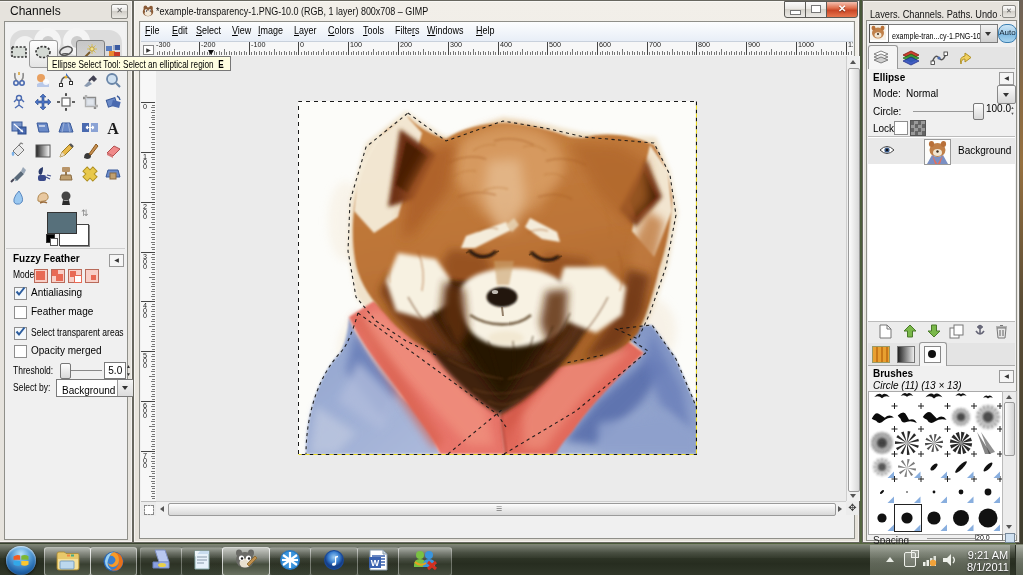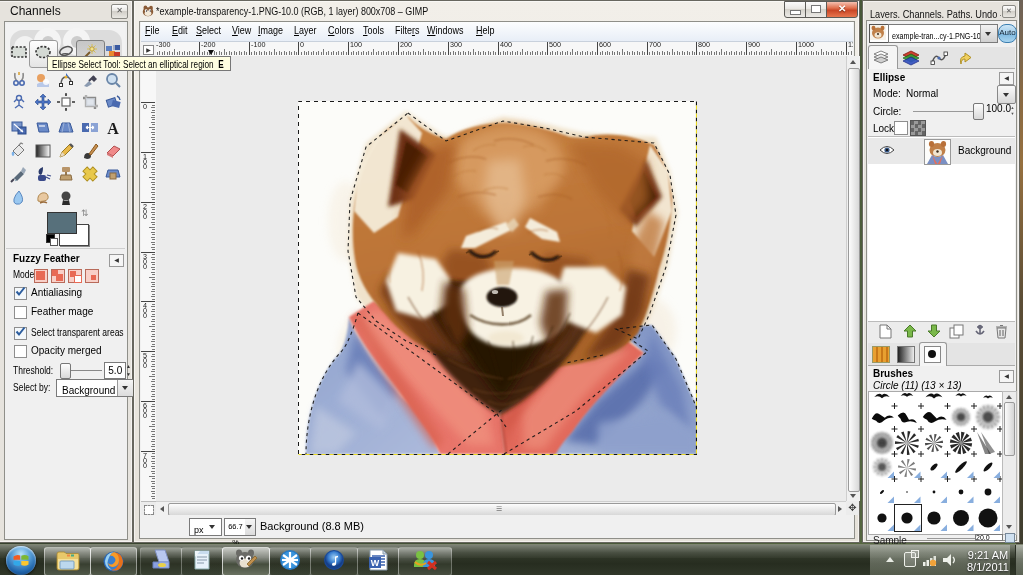--- a/index.html
+++ b/index.html
@@ -915,28 +915,20 @@
     <div class="abs" style="left:1px;top:479px;width:15px;height:14px;background:#ececec;border-top:1px solid #bbb;">
       <div class="abs" style="left:3px;top:3px;width:8px;height:8px;border:1px dashed #888;background:#fff;"></div>
     </div>
     <div class="abs" style="left:16px;top:479px;width:690px;height:14px;background:#f0f0f0;border-top:1px solid #cfcfcf;">
       <div class="abs" style="left:4px;top:4px;width:0;height:0;border-top:3.5px solid transparent;border-bottom:3.5px solid transparent;border-right:4px solid #555;"></div>
       <div class="abs" style="left:12px;top:1px;width:666px;height:11px;background:linear-gradient(#fdfdfd,#d8d8d8);border:1px solid #9a9a9a;border-radius:2px;"></div>
       <div class="abs" style="left:340px;top:3px;font-size:7px;color:#777;">☰</div>
       <div class="abs" style="left:682px;top:4px;width:0;height:0;border-top:3.5px solid transparent;border-bottom:3.5px solid transparent;border-left:4px solid #555;"></div>
     </div>
     <div class="abs" style="left:706px;top:479px;width:13px;height:14px;background:#ececec;color:#444;font-size:10px;line-height:14px;text-align:center;">✥</div>
-    <div class="abs" style="left:1px;top:493px;width:712px;height:22px;background:#f0f0f0;">
-      <div class="combo" style="left:48px;top:3px;width:31px;height:16px;"><span style="font-size:9px;margin-left:4px;line-height:16px;display:inline-block;">px</span><div class="darrow" style="left:19px;top:6px;"></div></div>
-      <div class="combo" style="left:83px;top:3px;width:21px;height:16px;font-size:7.5px;text-align:center;line-height:16px;">66.7 %</div>
-      <div class="dropbtn" style="left:104px;top:3px;width:10px;height:16px;border:1px solid #7a7a7a;border-left:none;">
-          <div class="darrow" style="left:1px;top:6px;"></div>
-        </div>
-      <div class="lbl11" style="left:119px;top:5px;">Background (8.8 MB)</div>
-    </div>
   </div>
 </div>
 <div class="win" style="left:862px;top:0;width:156px;height:541px;">
   <div class="abs" style="left:7px;top:3px;width:131px;height:14px;overflow:hidden;"><span style="font-size:11.5px;color:#111;white-space:nowrap;display:inline-block;transform:scaleX(.80);transform-origin:0 0;">Layers, Channels, Paths, Undo - P...</span></div>
   <div class="closebtn" style="left:139px;top:4px;width:12px;height:11px;line-height:10px;font-size:7px;">✕</div>
   <div class="client" style="left:3px;top:19px;width:149px;height:519px;">
     <div class="abs" style="left:2px;top:3px;width:18px;height:17px;background:#fff;border:1px solid #555;">
       <svg width="16" height="15" viewBox="0 0 16 15">
           <rect width="16" height="15" fill="#f6f2ea"></rect>
           <ellipse cx="8" cy="8" rx="6" ry="5.5" fill="#c08048"></ellipse>
@@ -1246,21 +1238,21 @@
       </div>
     <div class="abs" style="left:135px;top:370px;width:13px;height:142px;background:#ececec;border:1px solid #bbb;">
       <div class="abs" style="left:3px;top:3px;">
           <div class="darrow" style="border-top:none;border-bottom:4px solid #555;"></div>
         </div>
       <div class="abs" style="left:1px;top:10px;width:9px;height:52px;background:linear-gradient(90deg,#fbfbfb,#d5d5d5);border:1px solid #999;border-radius:2px;"></div>
       <div class="abs" style="left:3px;top:133px;">
           <div class="darrow" style="border-top:4px solid #555;"></div>
         </div>
     </div>
-    <div class="abs" style="left:6px;top:514px;font-size:10px;color:#222;">Sample</div>
+    <div class="abs" style="left:6px;top:514px;font-size:10px;color:#222;">Spacing</div>
     <div class="abs" style="left:60px;top:517px;width:50px;height:1px;background:#999;"></div>
     <div class="combo" style="left:108px;top:513px;width:26px;height:5px;font-size:7px;line-height:5px;">20.0</div>
     <div class="abs" style="left:138px;top:512px;width:8px;height:8px;background:#cfe0f0;border:1px solid #789;"></div>
   </div>
 </div>
 <div class="abs" style="left:47px;top:56px;width:182px;height:13px;background:#fffee1;border:1px solid #777;z-index:50;">
   <div class="abs" style="left:4px;top:1.5px;font-size:10px;transform:scaleX(.82);transform-origin:0 0;color:#000;white-space:nowrap;">Ellipse Select Tool: Select an elliptical region&nbsp;&nbsp;<b>E</b></div>
 </div>
 <div class="abs" style="left:0;top:544px;width:1023px;height:31px;background:linear-gradient(#575e4e,#333a2b 25%,#272d20 60%,#31382a);border-top:1px solid #7e8471;z-index:60;">
   <div class="abs" style="left:0;top:0;width:1023px;height:13px;background:linear-gradient(rgba(255,255,255,.22),rgba(255,255,255,.03));"></div>

